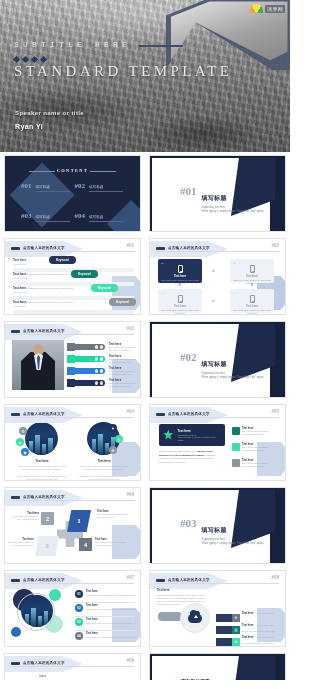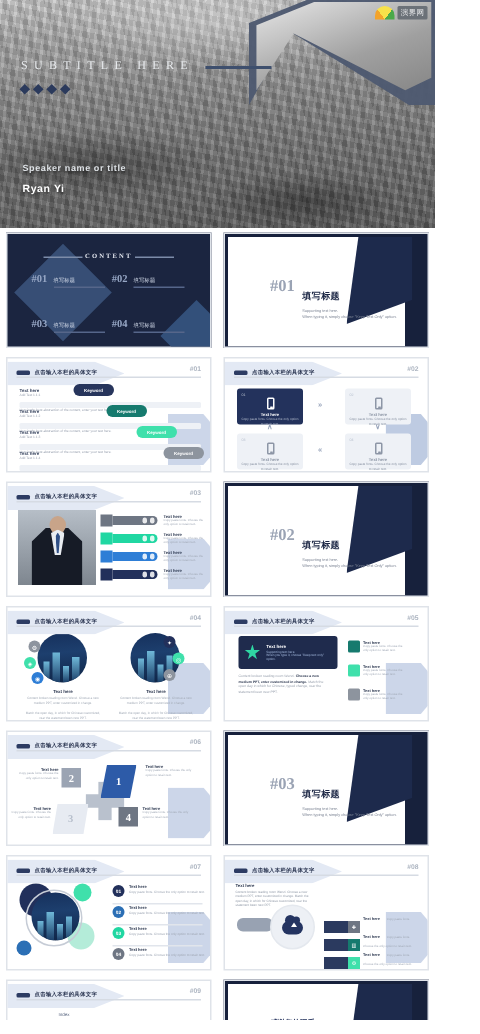--- a/index.html
+++ b/index.html
@@ -39,21 +39,21 @@
     position:absolute; top:0; right:0; width:124px; height:70px;
     clip-path: polygon(35% 2%, 98% 2%, 98% 74%, 84% 86%, 24% 32%, 4% 86%, 4% 24%);
     background: linear-gradient(160deg,#e9ebee,#9ba1a8 55%,#7b8187);
     filter: grayscale(1);
   }
   .brand-logo{ position:absolute; top:4px; right:5px; display:flex; align-items:center; gap:2px; z-index:6; }
   .logo-fan{ width:13px; height:9px; border-radius:13px 13px 0 0;
     background: conic-gradient(from 180deg at 50% 100%, #e84a3f 0 20%, #f3a32a 20% 40%, #f7e14a 40% 60%, #4aa94a 60% 80%, #3b7fd4 80% 100%); }
   .logo-txt{ font-size:5px; color:#e9eaec; letter-spacing:.3px; background:#6b7178; padding:1px 2px; border-radius:1px; }
   .hero-text{ position:absolute; left:14px; top:33px; z-index:5; }
-  .hero-sub{ font-size:8px; letter-spacing:4.2px; color:#e8ebee; font-family:Liberation Serif, serif; position:relative; display:inline-block; padding-right:6px; }
+  .hero-sub{ font-size:8px; letter-spacing:4.2px; color:#e8ebee; font-family:Liberation Mono, monospace; position:relative; display:inline-block; padding-right:6px; }
   .hero-sub:after{ content:""; position:absolute; right:-46px; top:50%; width:44px; height:2px; background:#3e4f6d; }
   .dots{ display:flex; gap:4px; margin:6px 0 2px; }
   .dots i{ width:5px; height:5px; background:#2b3a5c; transform:rotate(45deg); display:block; }
   .hero-title{ font-size:23px; font-weight:700; color:#ffffff; letter-spacing:1px; line-height:1.12;
     font-family:"Liberation Serif", serif; text-shadow:0 1px 3px rgba(0,0,0,.45); }
   .hero-title2{ font-size:15px; color:#e6e9ec; letter-spacing:3.4px; font-family:"Liberation Serif", serif;
     text-shadow:0 1px 2px rgba(0,0,0,.4); margin-top:-1px; }
   .hero-speaker{ position:absolute; left:15px; bottom:22px; z-index:5; font-size:6px; font-weight:700;
     color:#dfe3e7; letter-spacing:.4px; text-shadow:0 1px 2px rgba(0,0,0,.55); }
   .hero-speaker .nm{ margin-top:7px; font-size:7px; color:#fff; }
@@ -209,20 +209,21 @@
     </div>
 
     <div class="hero-text">
       <div class="hero-sub">SUBTITLE HERE</div>
       <div class="dots">
         <i></i>
           <i></i>
           <i></i>
           <i></i>
       </div>
+      <div class="hero-title2">STANDARD TEMPLATE</div>
     </div>
     <div class="hero-speaker">
       <div>Speaker name or title</div>
       <div class="nm">Ryan Yi</div>
     </div>
   </div>
 
   <div class="grid">
 
     <div class="cell">

